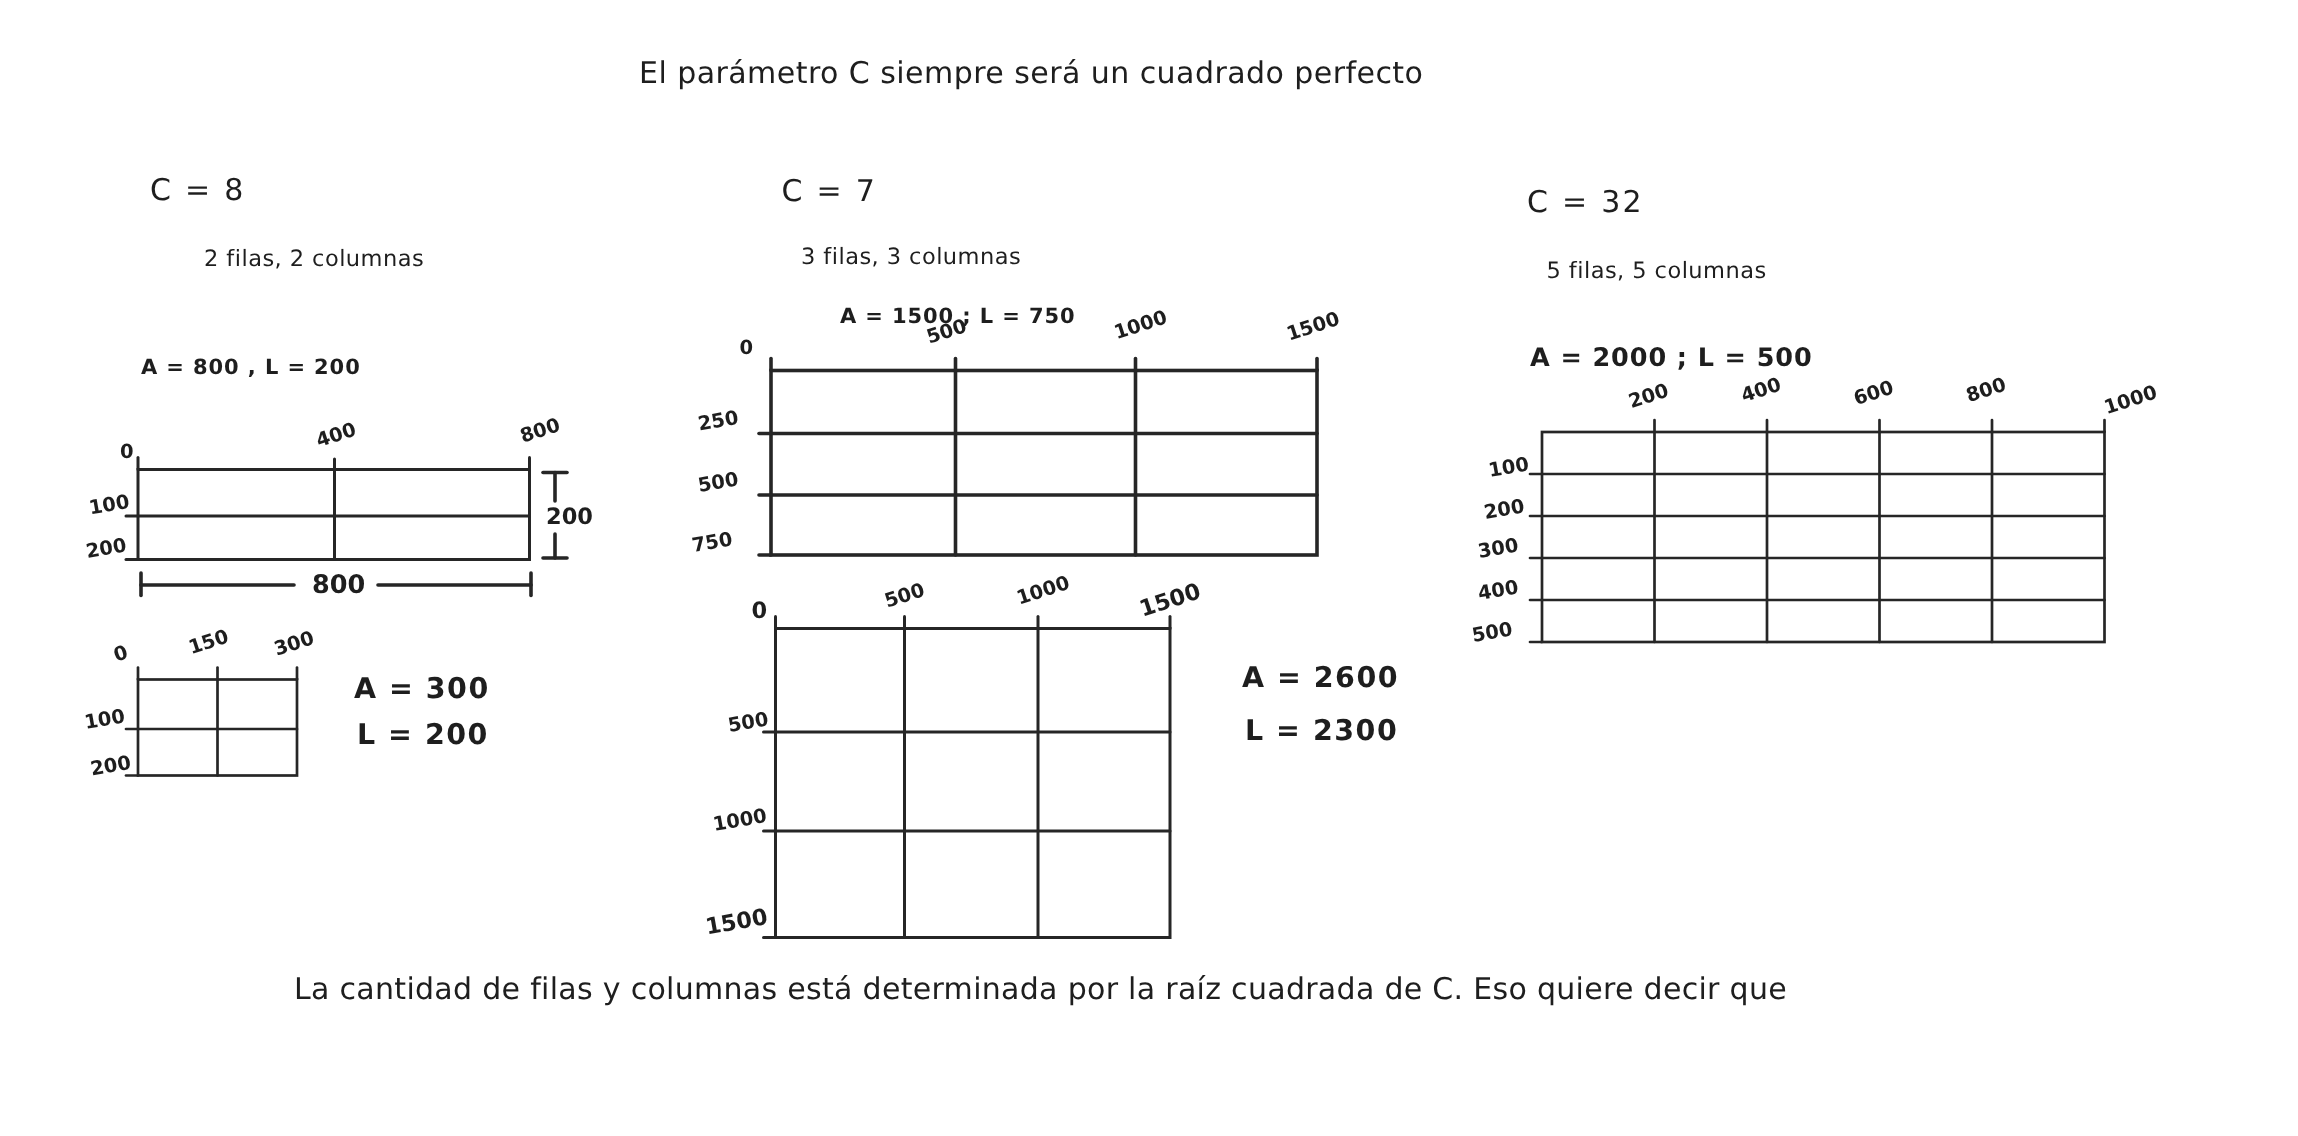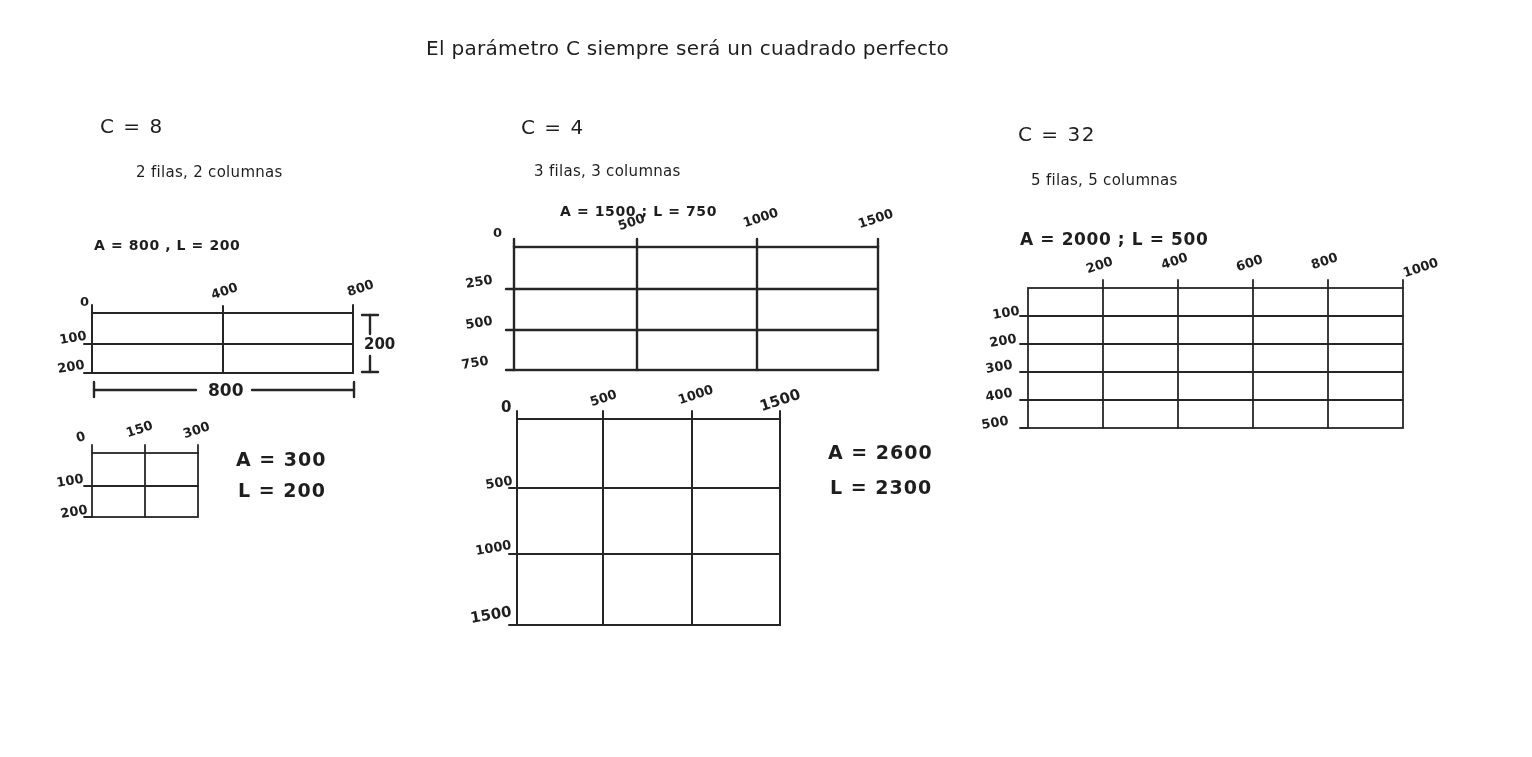--- a/index.html
+++ b/index.html
@@ -128,21 +128,21 @@
   <div class="abs dim-label" style="left:208px;top:381px;font-size:17px">800</div>
 
   <div class="abs tick tilt" style="left:79px;top:431px">0</div>
   <div class="abs tick tilt" style="left:129px;top:426px">150</div>
   <div class="abs tick tilt" style="left:186px;top:427px">300</div>
   <div class="abs tick tilt-sm" style="left:58px;top:476px">100</div>
   <div class="abs tick tilt-sm" style="left:62px;top:507px">200</div>
   <div class="abs side-label" style="left:236px;top:449px">A = 300</div>
   <div class="abs side-label" style="left:238px;top:480px">L = 200</div>
 
-  <div class="abs heading" style="left:521px;top:116px">C = 4</div>
+  <div class="abs heading" style="left:521px;top:116px">C = 7</div>
   <div class="abs subheading" style="left:534px;top:163px">3 filas, 3 columnas</div>
   <div class="abs params" style="left:560px;top:203px">A = 1500 ;  L = 750</div>
 
   <div class="abs tick" style="left:493px;top:226px">0</div>
   <div class="abs tick tilt" style="left:621px;top:219px">500</div>
   <div class="abs tick tilt" style="left:746px;top:216px">1000</div>
   <div class="abs tick tilt" style="left:861px;top:217px">1500</div>
   <div class="abs tick tilt-sm" style="left:467px;top:277px">250</div>
   <div class="abs tick tilt-sm" style="left:467px;top:318px">500</div>
   <div class="abs tick tilt-sm" style="left:463px;top:358px">750</div>
@@ -165,14 +165,15 @@
   <div class="abs tick tilt" style="left:1164px;top:258px">400</div>
   <div class="abs tick tilt" style="left:1239px;top:260px">600</div>
   <div class="abs tick tilt" style="left:1314px;top:258px">800</div>
   <div class="abs tick tilt" style="left:1406px;top:266px">1000</div>
   <div class="abs tick tilt-sm" style="left:994px;top:308px">100</div>
   <div class="abs tick tilt-sm" style="left:991px;top:336px">200</div>
   <div class="abs tick tilt-sm" style="left:987px;top:362px">300</div>
   <div class="abs tick tilt-sm" style="left:987px;top:390px">400</div>
   <div class="abs tick tilt-sm" style="left:983px;top:418px">500</div>
 
+  <div class="abs footer-line" style="left:196px;top:648px">La cantidad de filas y columnas está determinada por la raíz cuadrada de C. Eso quiere decir que</div>
 
 </div>
 
 </body></html>

